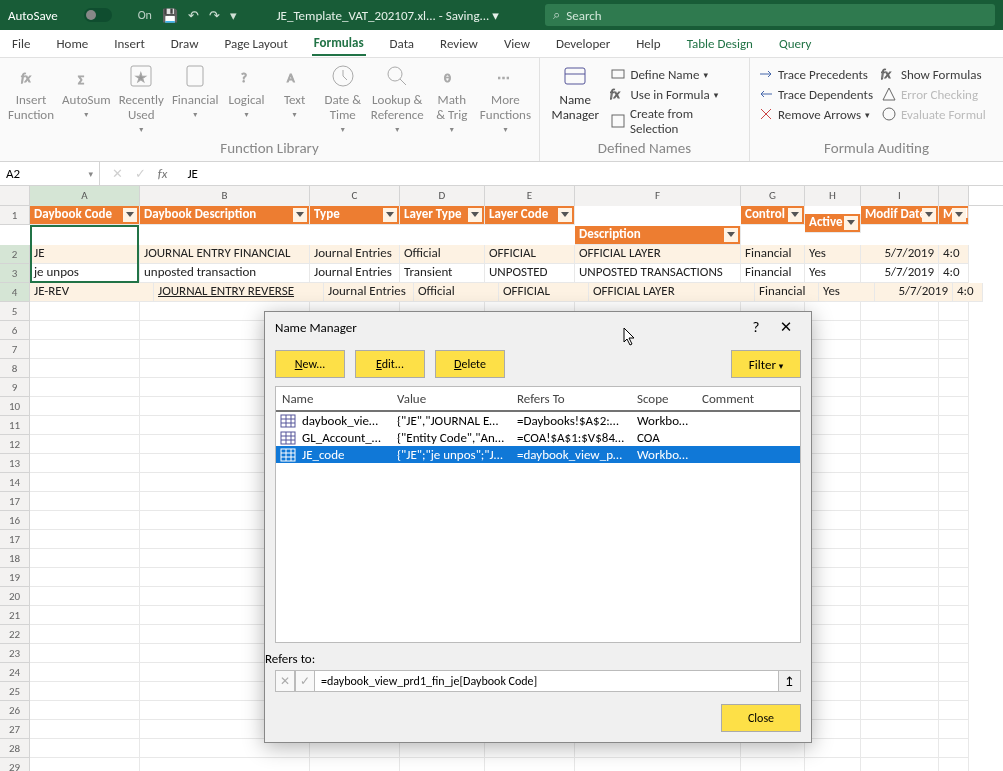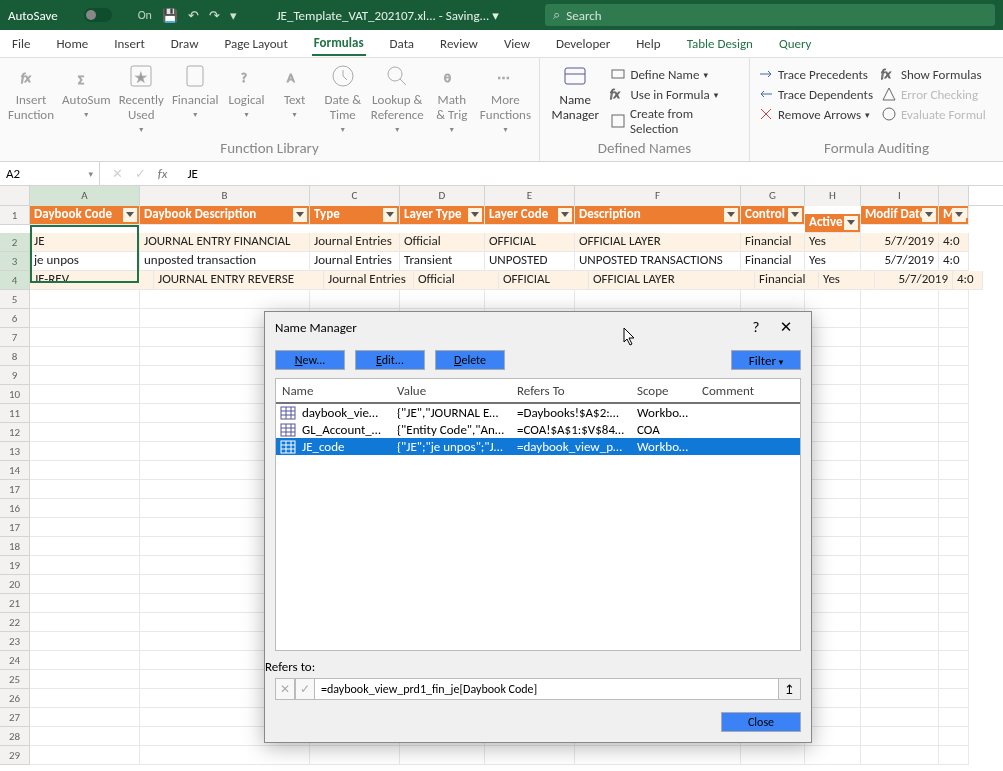--- a/index.html
+++ b/index.html
@@ -58,21 +58,21 @@
 .right { text-align:right; }
 .empty-row .cell { border-right:1px solid #e8e8e8; }
 
 
 .dialog { position:absolute; left:264px; top:311px; width:548px; height:432px; background:#f0f0f0; border:1px solid #888; box-shadow:0 4px 20px rgba(0,0,0,0.3); display:flex; flex-direction:column; }
 .dlg-title { height:30px; display:flex; align-items:center; padding:0 10px; font-size:13px; }
 .dlg-title .sp { flex:1; }
 .dlg-title .x { width:30px; text-align:center; cursor:pointer; font-size:15px; }
 .dlg-btns { display:flex; gap:10px; padding:8px 10px; }
 .dlg-btns .sp { flex:1; }
-.dbtn { min-width:70px; height:20px; background:#3b82f6; border:1px solid #aaa; padding:0 10px; cursor:pointer; font-size:12px; }
+.dbtn { min-width:70px; height:28px; background:#fde047; border:1px solid #aaa; padding:0 10px; cursor:pointer; font-size:12px; }
 .nm-list { flex:1; background:#fff; margin:0 10px; border:1px solid #bbb; display:flex; flex-direction:column; font-size:12px; }
 .nm-head { display:flex; border-bottom:2px solid #737373; }
 .nm-head div { padding:4px 6px; color:#444; }
 .nm-row { display:flex; padding:1px 0; align-items:center; }
 .nm-row.sel { background:#1078d7; color:#fff; }
 .nm-row .ic { width:16px; height:14px; margin-left:4px; }
 .nm-row div { padding:0 6px; overflow:hidden; white-space:nowrap; text-overflow:ellipsis; }
 .refers { padding:8px 10px 4px 0; font-size:12px; }
 .refers-row { display:flex; margin:0 10px 6px 10px; }
 .ref-btns { display:flex; }
@@ -312,21 +312,21 @@
       <div class="ch" style="width: 30px;"></div>
     </div>
   <div id="rows">
       <div class="row header-row">
         <div class="rowhead">1</div>
         <div class="cell" style="width: 110px;">Daybook Code<span class="caret-down"></span></div>
         <div class="cell" style="width: 170px;">Daybook Description<span class="caret-down"></span></div>
         <div class="cell" style="width: 90px;">Type<span class="caret-down"></span></div>
         <div class="cell" style="width: 85px;">Layer Type<span class="caret-down"></span></div>
         <div class="cell" style="width: 90px;">Layer Code<span class="caret-down"></span></div>
-        <div class="cell" style="width: 166px;">Description<span class="caret-down"></span></div>
+        <div class="cell" style="width: 166px; margin-top: 20px;">Description<span class="caret-down"></span></div>
         <div class="cell" style="width: 64px;">Control<span class="caret-down"></span></div>
         <div class="cell" style="width: 56px; margin-top: 8px;">Active<span class="caret-down"></span></div>
         <div class="cell" style="width: 78px;">Modif Date<span class="caret-down"></span></div>
         <div class="cell" style="width: 30px;">Modif<span class="caret-down"></span></div>
       </div>
       <div class="row alt">
         <div class="rowhead" style="background: rgb(213, 229, 213);">2</div>
         <div class="cell" style="width: 110px;">JE</div>
         <div class="cell" style="width: 170px;">JOURNAL ENTRY FINANCIAL</div>
         <div class="cell" style="width: 90px;">Journal Entries</div>
@@ -347,21 +347,21 @@
         <div class="cell" style="width: 90px;">UNPOSTED</div>
         <div class="cell" style="width: 166px;">UNPOSTED TRANSACTIONS</div>
         <div class="cell" style="width: 64px;">Financial</div>
         <div class="cell" style="width: 56px;">Yes</div>
         <div class="cell right" style="width: 78px;">5/7/2019</div>
         <div class="cell" style="width: 30px;">4:0</div>
       </div>
       <div class="row alt">
         <div class="rowhead" style="background: rgb(213, 229, 213);">4</div>
         <div class="cell" style="width: 124px;">JE-REV</div>
-        <div class="cell" style="width: 170px;">JOURNAL ENTRY REVERSE</div>
+        <div class="cell" style="width: 170px; text-decoration: underline;">JOURNAL ENTRY REVERSE</div>
         <div class="cell" style="width: 90px;">Journal Entries</div>
         <div class="cell" style="width: 85px;">Official</div>
         <div class="cell" style="width: 90px;">OFFICIAL</div>
         <div class="cell" style="width: 166px;">OFFICIAL LAYER</div>
         <div class="cell" style="width: 64px;">Financial</div>
         <div class="cell" style="width: 56px;">Yes</div>
         <div class="cell right" style="width: 78px;">5/7/2019</div>
         <div class="cell" style="width: 30px;">4:0</div>
       </div>
       <div class="row empty-row">

